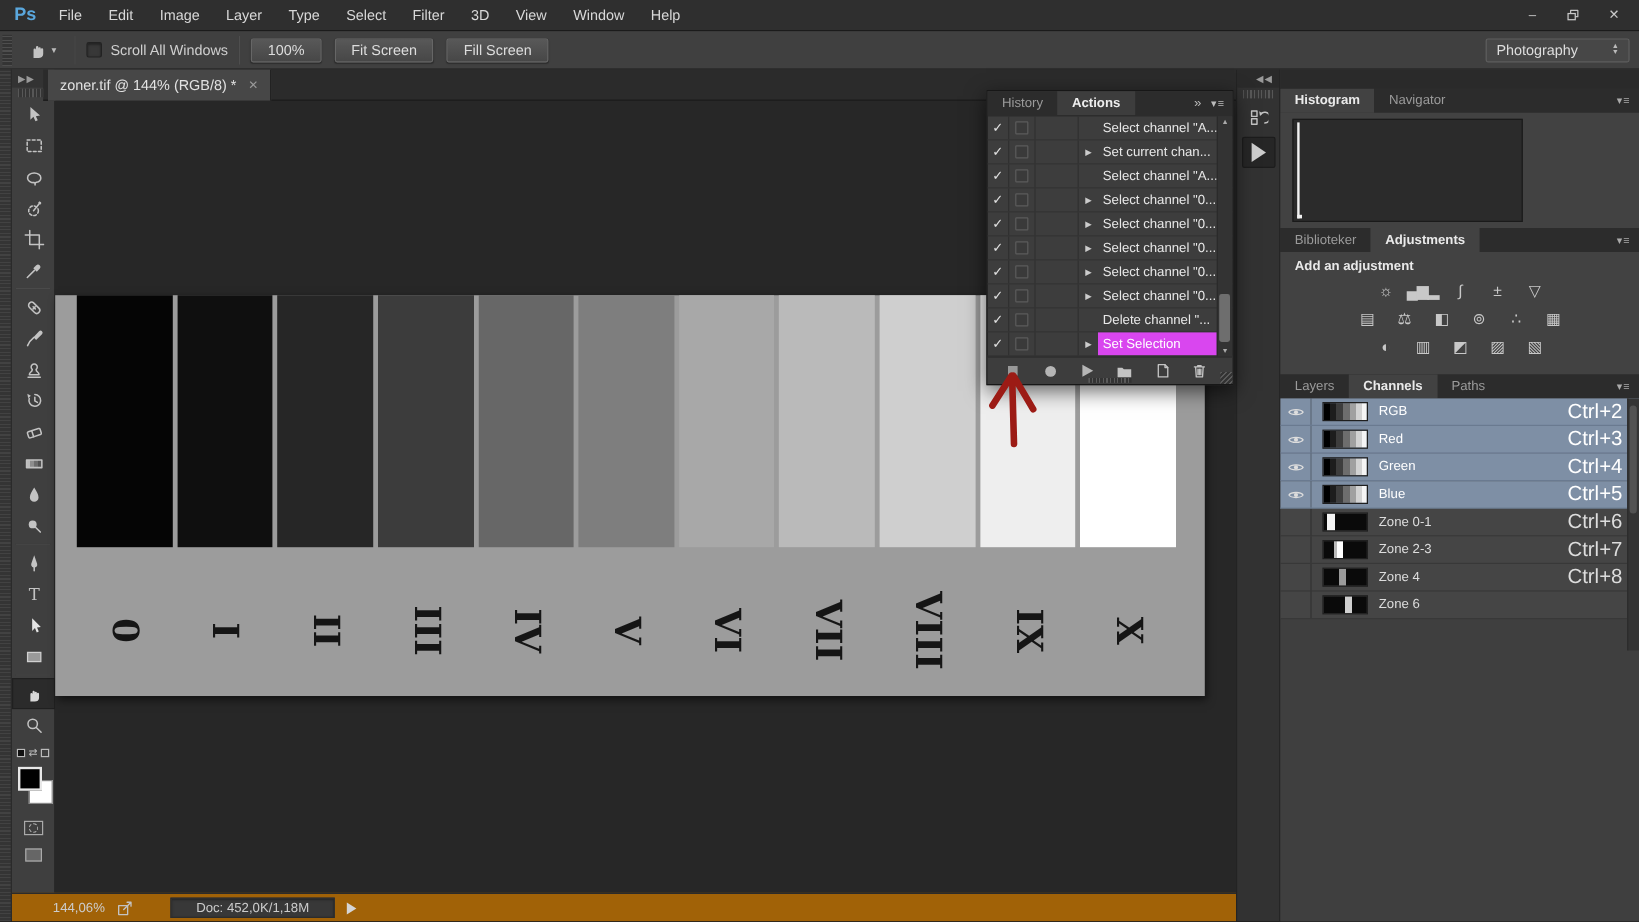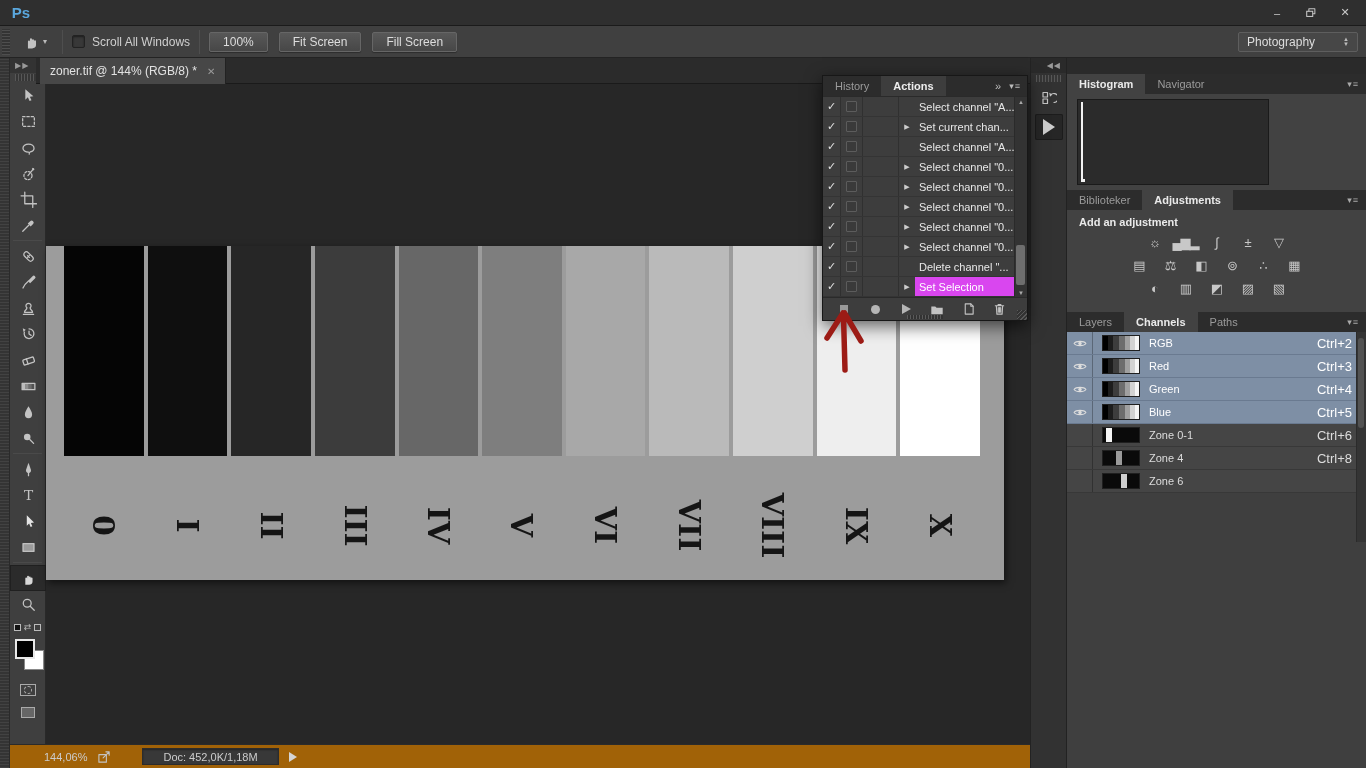--- a/index.html
+++ b/index.html
@@ -127,21 +127,21 @@
 .ch-row{height:23px;display:flex;align-items:center;background:#454545;border-bottom:1px solid #383838;color:#ddd}
 .ch-row.selected{background:#7e8fa5;color:#fff;border-bottom-color:#6a7a90}
 .eye-cell{width:26px;align-self:stretch;display:flex;align-items:center;justify-content:center;border-right:1px solid rgba(0,0,0,.28)}
 .eye-well{width:14px;height:13px;display:flex;align-items:center;justify-content:center}
 svg.eye{width:14px;height:9px;visibility:hidden}
 svg.eye.shown{visibility:visible}
 svg.eye .st{stroke:#ddd;stroke-width:1}
 svg.eye .f{fill:#ddd}
 .thumb{width:38px;height:16px;margin:0 9px;border:1px solid #1f1f1f;flex:none}
 .ch-name{flex:1;font-size:11px}
-.ch-short{padding-right:14px;font-size:13px}
+.ch-short{padding-right:14px;font-size:17px}
 .ch-empty{flex:1;background:#3f3f3f}
 .ch-footer{height:22px;background:#3a3a3a;border-top:1px solid #2b2b2b;display:flex;align-items:center;
   justify-content:flex-end;gap:15px;padding-right:16px;color:#a5a5a5}
 .fo-circle{width:10px;height:10px;border:1px dashed #a5a5a5;border-radius:50%}
 .fo-square{width:12px;height:10px;border:1px solid #a5a5a5;display:flex;align-items:center;justify-content:center}
 .fo-dot{width:4px;height:4px;border:1px solid #a5a5a5;border-radius:50%}
 .fo-page{width:9px;height:11px;border:1px solid #a5a5a5;border-top-right-radius:3px}
 .ch-scroll{position:absolute;right:0;top:332px;width:10px;height:210px;background:#343434;border-left:1px solid #2b2b2b}
 .ch-thumb2{position:absolute;right:2px;top:6px;width:6px;height:90px;background:#525252;border-radius:3px}
 
@@ -153,20 +153,33 @@
   border:1px solid #2c2c2c;box-shadow:inset 0 1px 2px rgba(0,0,0,.35);font-size:11px}
 .sb-play{margin-left:10px;width:0;height:0;border-left:8px solid #d5d5d5;border-top:5px solid transparent;border-bottom:5px solid transparent}
 </style>
 </head>
 <body>
 
 <div id="app">
 
   <div class="menubar">
     <div class="ps-logo">Ps</div>
+    <div style="display:flex">
+      <span class="menu-item">File</span>
+        <span class="menu-item">Edit</span>
+        <span class="menu-item">Image</span>
+        <span class="menu-item">Layer</span>
+        <span class="menu-item">Type</span>
+        <span class="menu-item">Select</span>
+        <span class="menu-item">Filter</span>
+        <span class="menu-item">3D</span>
+        <span class="menu-item">View</span>
+        <span class="menu-item">Window</span>
+        <span class="menu-item">Help</span>
+    </div>
     <div class="win-controls">
       <span class="win-btn">–</span>
       <span class="win-btn">
         <svg width="12" height="12" viewBox="0 0 14 14">
             <rect class="st" x="4.5" y="2" width="7" height="6"></rect>
             <rect x="2" y="5" width="7" height="6" fill="#2f2f2f" stroke="#c9c9c9" stroke-width="1.2"></rect>
           </svg>
       </span>
       <span class="win-btn">✕</span>
     </div>
@@ -721,20 +734,33 @@
                 <path class="st" d="M1 4C2.8 1.4 10.2 1.4 12 4 10.2 6.6 2.8 6.6 1 4z"></path>
                 <circle class="f" cx="6.5" cy="4" r="1.6"></circle>
               </svg>
             </span>
           </span>
           <span class="thumb" style="background: linear-gradient(90deg, rgb(10, 10, 10) 0px, rgb(10, 10, 10) 8%, rgb(245, 245, 245) 8%, rgb(245, 245, 245) 26%, rgb(10, 10, 10) 26%);"></span>
           <span class="ch-name">Zone 0-1</span>
           <span class="ch-short">Ctrl+6</span>
         </div>
 
+        <div class="ch-row">
+          <span class="eye-cell">
+            <span class="eye-well">
+              <svg class="eye" viewBox="0 0 13 8">
+                <path class="st" d="M1 4C2.8 1.4 10.2 1.4 12 4 10.2 6.6 2.8 6.6 1 4z"></path>
+                <circle class="f" cx="6.5" cy="4" r="1.6"></circle>
+              </svg>
+            </span>
+          </span>
+          <span class="thumb" style="background: linear-gradient(90deg, rgb(10, 10, 10) 0px, rgb(10, 10, 10) 24%, rgb(187, 187, 187) 24%, rgb(187, 187, 187) 32%, rgb(255, 255, 255) 32%, rgb(255, 255, 255) 44%, rgb(10, 10, 10) 44%);"></span>
+          <span class="ch-name">Zone 2-3</span>
+          <span class="ch-short">Ctrl+7</span>
+        </div>
 
         <div class="ch-row">
           <span class="eye-cell">
             <span class="eye-well">
               <svg class="eye" viewBox="0 0 13 8">
                 <path class="st" d="M1 4C2.8 1.4 10.2 1.4 12 4 10.2 6.6 2.8 6.6 1 4z"></path>
                 <circle class="f" cx="6.5" cy="4" r="1.6"></circle>
               </svg>
             </span>
           </span>

